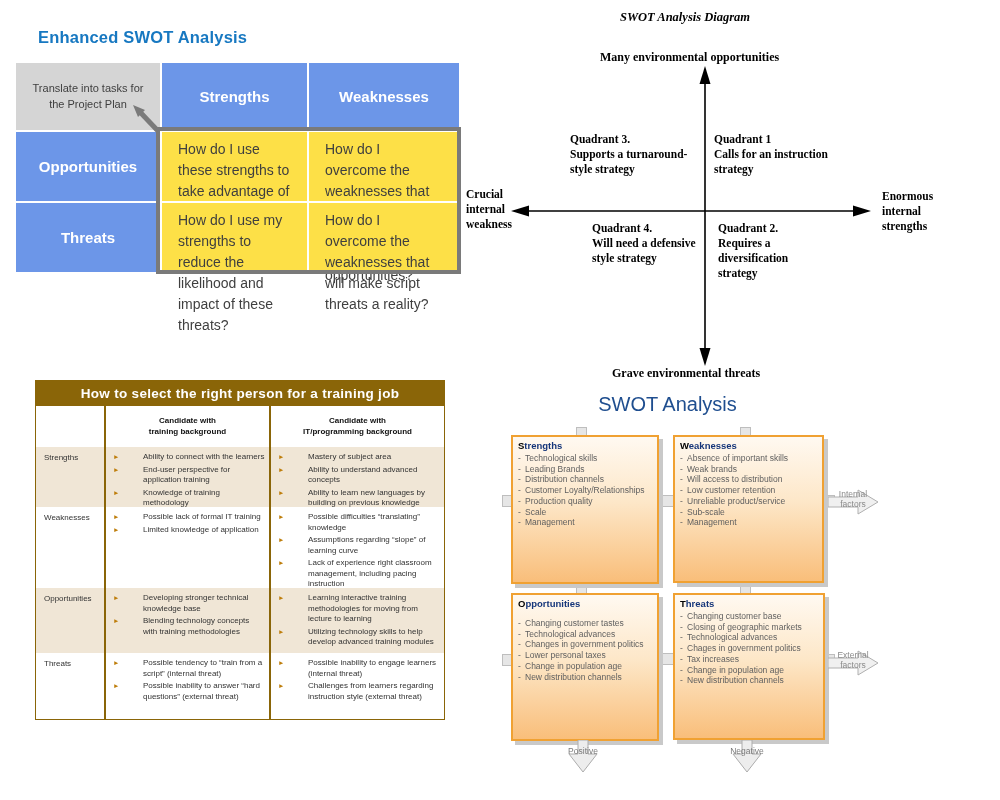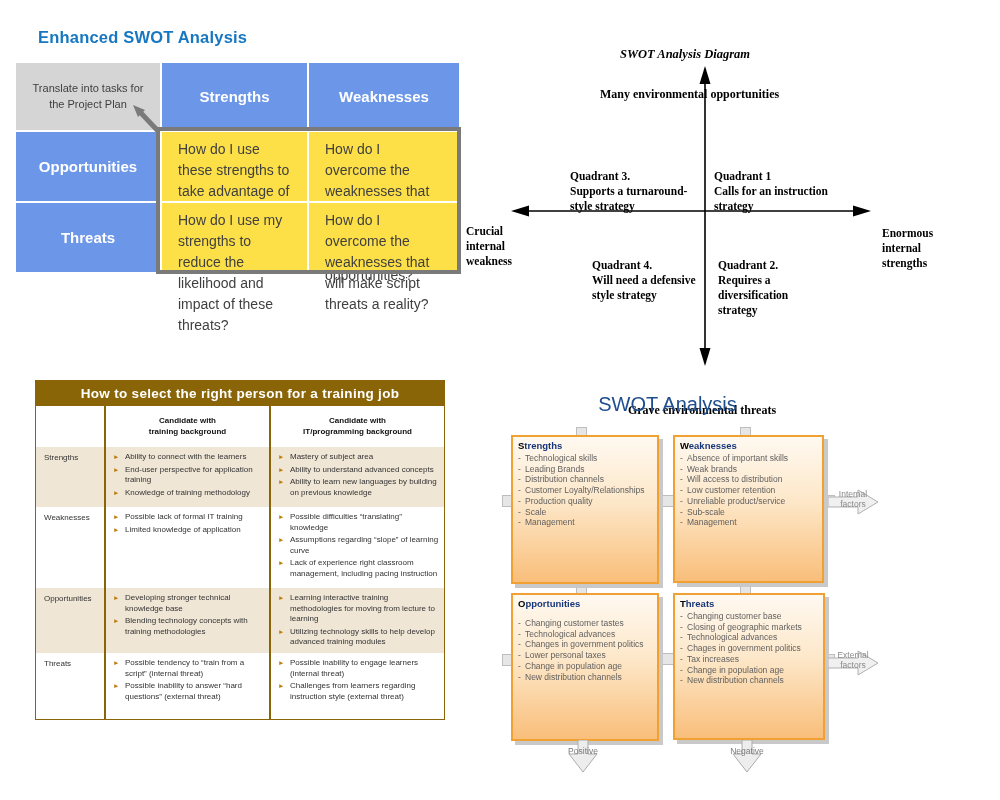--- a/index.html
+++ b/index.html
@@ -15,26 +15,26 @@
   .cell-corner{background:#D5D5D5;color:#3F3F3F;font-size:11px;display:flex;align-items:center;
                justify-content:center;text-align:center;padding:4px 10px;line-height:1.4;}
   .cell-head{background:#6C96E8;color:#fff;font-weight:bold;font-size:15px;display:flex;
              align-items:center;justify-content:center;}
   .cell-q{background:#fde047;color:#3F3F3F;font-size:14px;line-height:1.5;padding:7px 16px;}
   .p1-border{position:absolute;left:156px;top:127px;width:305px;height:147px;
              border:4px solid #7A7A7A;pointer-events:none;}
   .p1-arrow{position:absolute;left:110px;top:85px;pointer-events:none;}
 
   
-  .serif{font-family:"Liberation Serif",serif;color:#000;margin-top:37px;}
+  .serif{font-family:"Liberation Serif",serif;color:#000;}
   .p2-title{position:absolute;left:610px;top:10px;width:150px;text-align:center;
             font-style:italic;font-weight:bold;font-size:12.5px;}
   .p2-top{position:absolute;left:600px;top:50px;width:180px;text-align:left;
           font-weight:bold;font-size:12px;}
-  .p2-bottom{position:absolute;left:612px;top:366px;width:180px;text-align:center;
+  .p2-bottom{position:absolute;left:612px;top:366px;width:180px;
              font-weight:bold;font-size:12px;}
   .p2-axes{position:absolute;left:460px;top:0;pointer-events:none;}
   .qlines{position:absolute;font-size:11.5px;font-weight:bold;line-height:15px;}
   .q-line{white-space:nowrap;}
   #q3{left:570px;top:132px;} #q1{left:714px;top:132px;}
   #q4{left:592px;top:221px;} #q2{left:718px;top:221px;}
   #axL{left:466px;top:187px;} #axR{left:882px;top:189px;}
 
   
   #p3{position:absolute;left:35px;top:358px;width:410px;border:1px solid #8A6508;background:#fff;margin-top:22px;}
@@ -42,21 +42,21 @@
             letter-spacing:.3px;display:flex;align-items:center;justify-content:center;}
   .tt-head{display:grid;grid-template-columns:68px 165px 1fr;height:41px;}
   .tt-headcell{border-left:2px solid #8A6508;display:flex;flex-direction:column;align-items:center;
                justify-content:center;font-weight:bold;font-size:8px;color:#111;line-height:1.35;}
   .tt-row{display:grid;grid-template-columns:68px 165px 1fr;}
   .tt-row > .tt-cell{border-left:2px solid #8A6508;}
   .beige{background:#F0E6D6;}
   .h-s{height:60px}.h-w{height:81px}.h-o{height:65px}.h-t{height:66px}
   .tt-label{font-size:8px;color:#333;padding:6px 2px 0 8px;}
   .tt-list{padding:5px 4px 0 7px;}
-  .tt-list .li{display:flex;gap:3px;font-size:8px;color:#333;line-height:1.32;margin-bottom:2px;}
+  .tt-list .li{display:flex;gap:21px;font-size:8px;color:#333;line-height:1.32;margin-bottom:2px;}
   .tt-list .mk{color:#BE7D0A;font-size:6.5px;flex:0 0 9px;padding-top:1px;}
   .tt-list .tx{flex:1;}
 
   
   .sw-title{position:absolute;left:510px;top:393px;width:315px;text-align:center;
             font-size:20px;color:#1F4E8F;}
   .sw-box{position:absolute;width:148px;height:149px;border:2px solid #F0A132;
           background:linear-gradient(180deg,#FFF9F1 0%,#FDE7C8 45%,#F9BE7A 100%);
           box-shadow:4px 4px 0 #C9C9C9;padding:3px 5px;}
   #box-s{left:511px;top:435px;}

